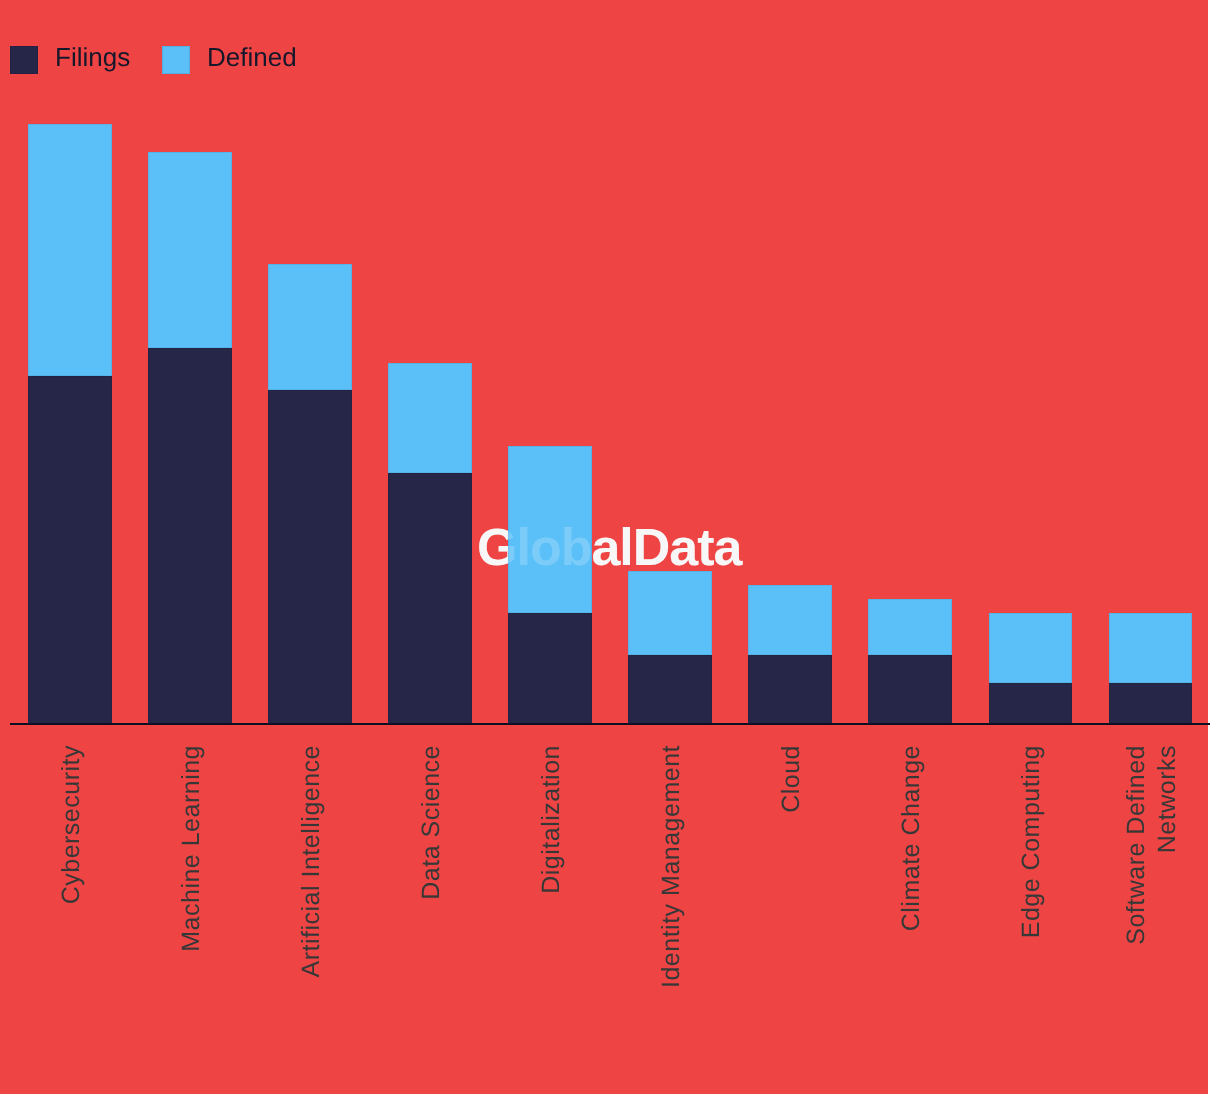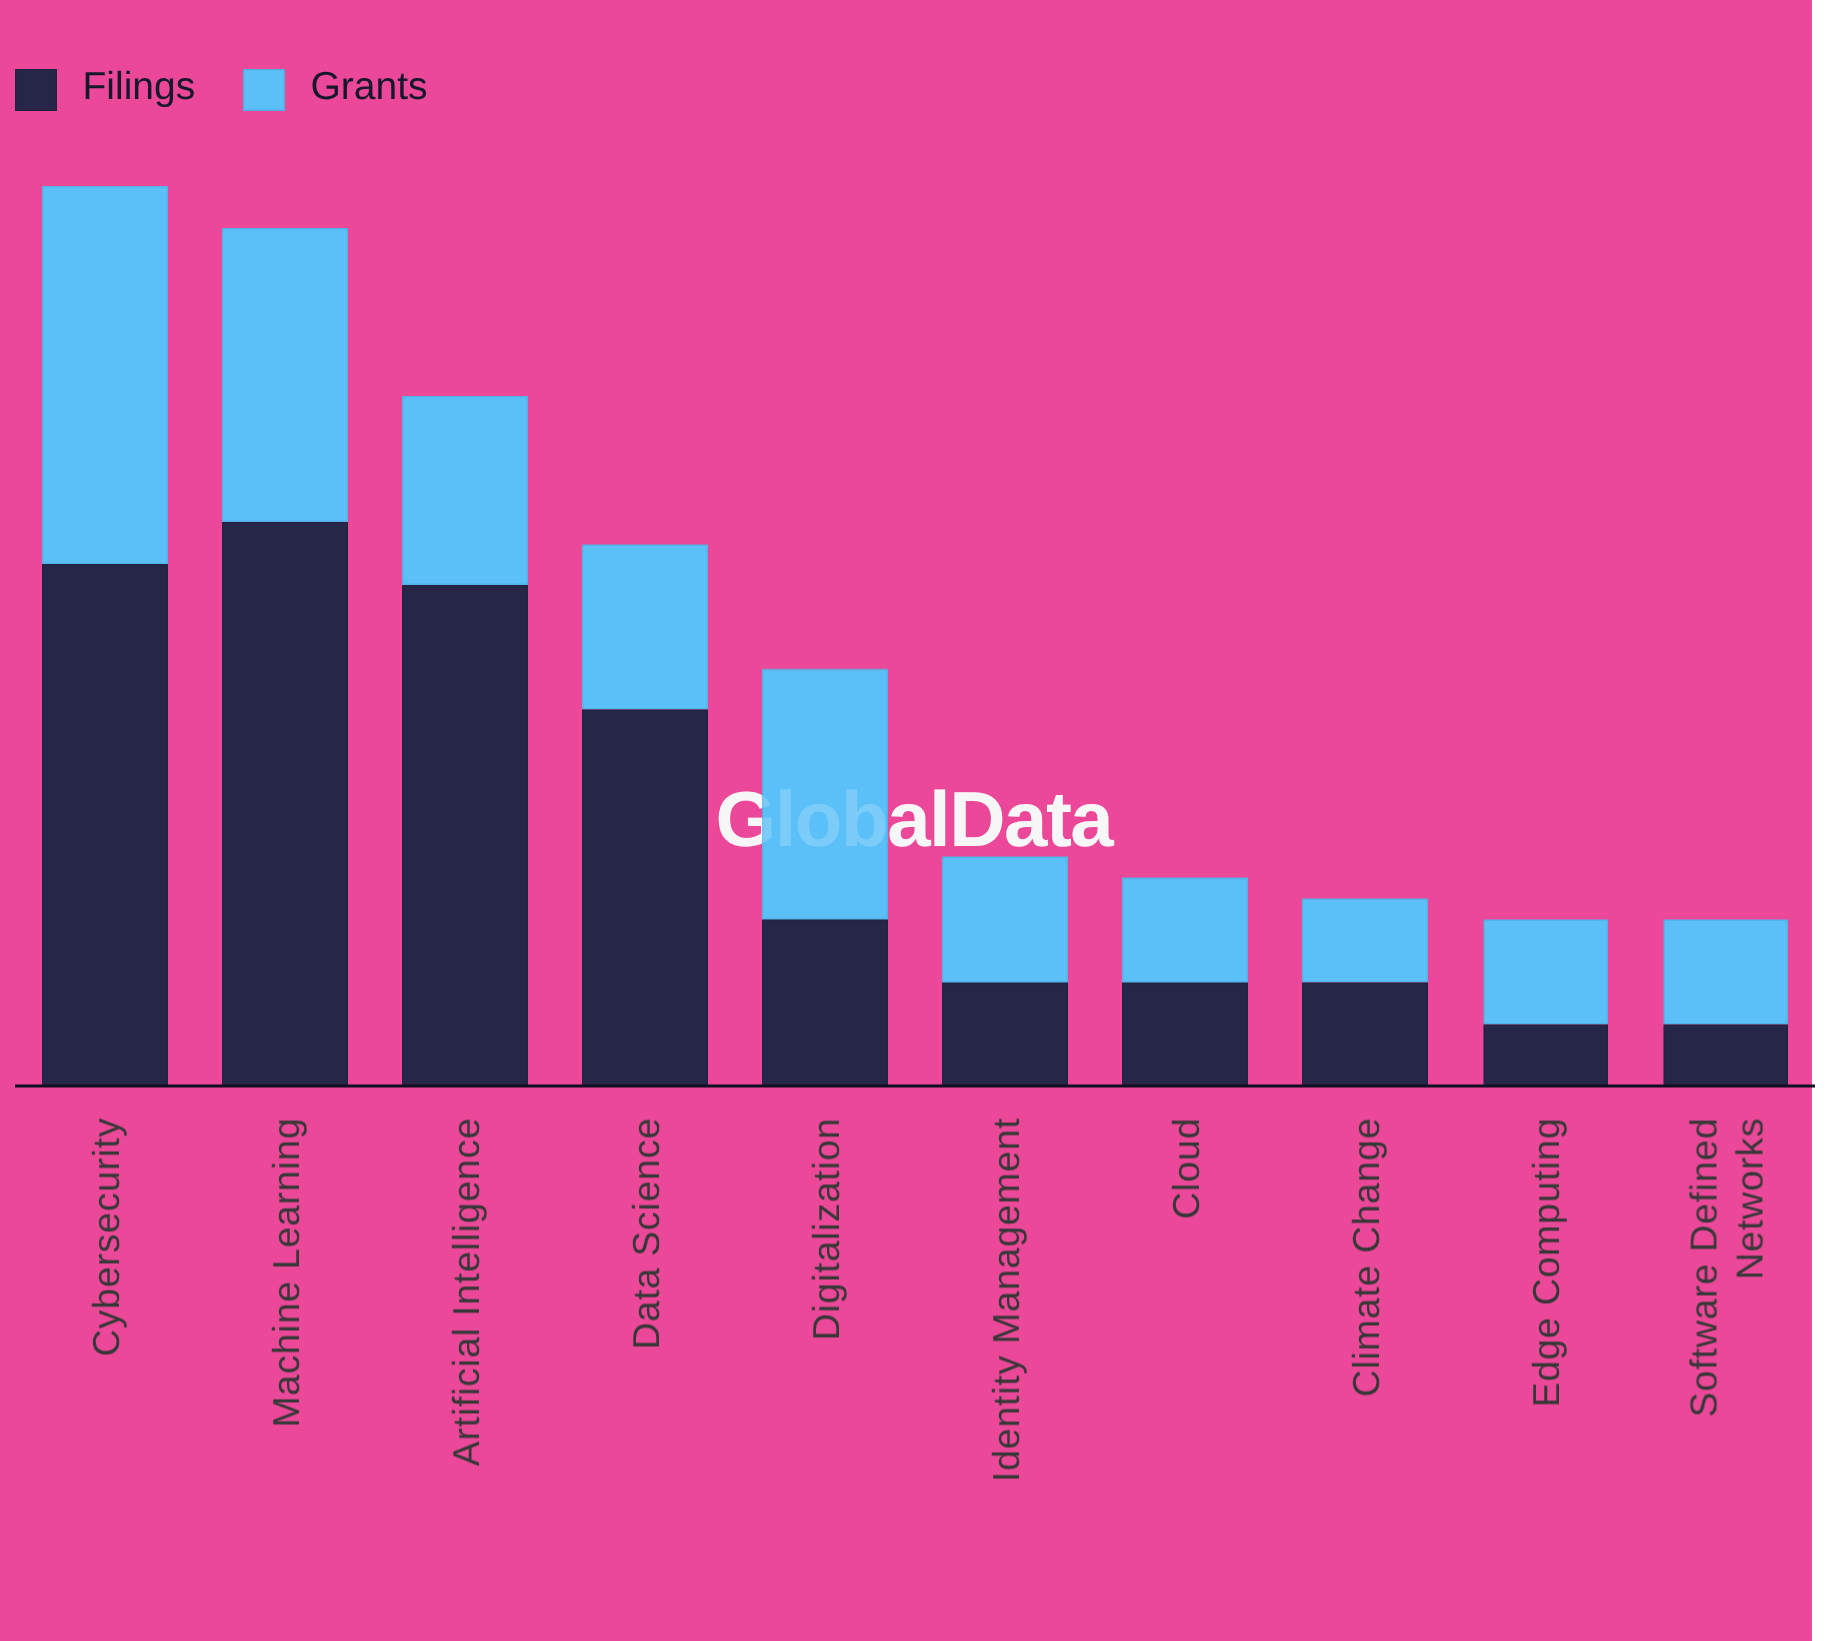--- a/index.html
+++ b/index.html
@@ -12,21 +12,21 @@
     width: 1220px;
     height: 1094px;
     overflow: hidden;
     font-family: "Liberation Sans", sans-serif;
     -webkit-font-smoothing: antialiased;
   }
   #chart-root {
     position: relative;
     width: 1208px;
     height: 1094px;
-    background: #ec4899;
+    background: #ef4444;
   }
 
   
   #legend {
     position: absolute;
     left: 0;
     top: 0;
     height: 120px;
     width: 1220px;
   }
@@ -121,21 +121,21 @@
 
 <div id="chart-root">
 
   <div id="legend">
     <div class="legend-item" id="legend-filings">
       <span class="legend-swatch" style="background: rgb(38, 38, 73);"></span>
       <span class="legend-label">Filings</span>
     </div>
     <div class="legend-item" id="legend-grants">
       <span class="legend-swatch" style="background: rgb(91, 192, 248);"></span>
-      <span class="legend-label">Grants</span>
+      <span class="legend-label">Defined</span>
     </div>
   </div>
 
   <div id="plot">
     <div class="watermark" id="watermark-under" style="left: 476.8px; top: 517.2px;">GlobalData</div>
     <div id="bars">
         <div class="bar-group" style="left: 28.2px; width: 83.6px; top: 123.5px; height: 600px;">
           <div class="seg" style="top: 0px; height: 252px; background: rgb(91, 192, 248);"></div>
           <div class="seg" style="top: 252px; height: 348px; background: rgb(38, 38, 73);"></div>
         </div>

